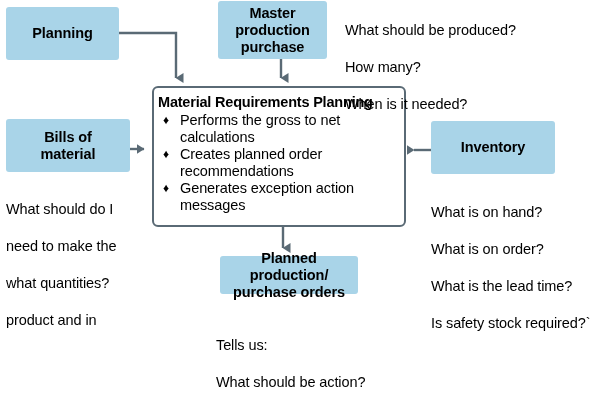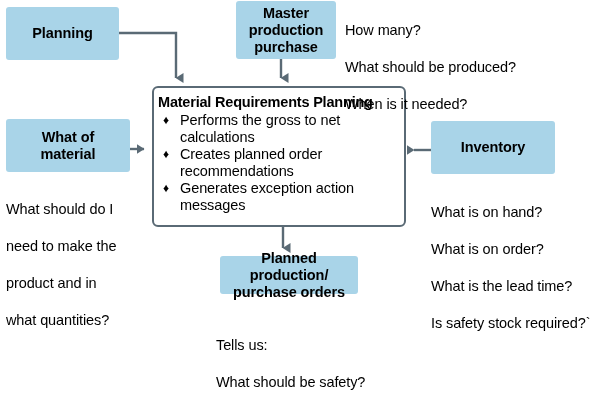--- a/index.html
+++ b/index.html
@@ -32,21 +32,21 @@
     font-size: 14.5px;
     line-height: 17px;
     letter-spacing: -0.1px;
     box-sizing: border-box;
     border-radius: 3px;
   }
   .box span { display: block; }
 
   
   #box-planning-factors { left: 6px;   top: 7px;   width: 113px; height: 53px; align-items: center; }
-  #box-master-schedule  { left: 236px; top: 1px;   width: 100px; height: 58px; }
+  #box-master-schedule  { left: 218px; top: 1px;   width: 109px; height: 58px; }
   #box-bills-material   { left: 6px;   top: 119px; width: 124px; height: 53px; }
   #box-inventory-status { left: 431px; top: 121px; width: 124px; height: 53px; }
   #box-planned-orders   { left: 220px; top: 256px; width: 138px; height: 38px; }
 
   
   #mrp-box {
     position: absolute;
     left: 152px;
     top: 86px;
     width: 254px;
@@ -130,21 +130,21 @@
 <div class="box" id="box-master-schedule">
   <div>
     <span>Master</span>
     <span>production</span>
     <span>purchase</span>
   </div>
 </div>
 
 <div class="box" id="box-bills-material">
   <div>
-    <span>What of</span>
+    <span>Bills of</span>
     <span>material</span>
   </div>
 </div>
 
 <div class="box" id="box-inventory-status">
   <div>
     <span>Inventory</span>
   </div>
 </div>
 
@@ -169,38 +169,38 @@
     <span>Creates planned order recommendations</span>
   </div>
 
   <div class="mrp-item">
     <span class="mrp-bullet">♦</span>
     <span>Generates exception action messages</span>
   </div>
 </div>
 
 <div class="caption" id="caption-master">
+  <div>What should be produced?</div>
   <div>How many?</div>
-  <div>What should be produced?</div>
   <div>When is it needed?</div>
 </div>
 
 <div class="caption" id="caption-bills">
   <div>What should do I</div>
   <div>need to make the</div>
+  <div>what quantities?</div>
   <div>product and in</div>
-  <div>what quantities?</div>
 </div>
 
 <div class="caption" id="caption-inventory">
   <div>What is on hand?</div>
   <div>What is on order?</div>
   <div>What is the lead time?</div>
   <div>Is safety stock required?`</div>
 </div>
 
 <div class="caption" id="caption-planned">
   <div>Tells us:</div>
-  <div>What should be safety?</div>
+  <div>What should be action?</div>
   <div>What orders should be expedited?</div>
   
   
 </div>
 
 </body></html>

